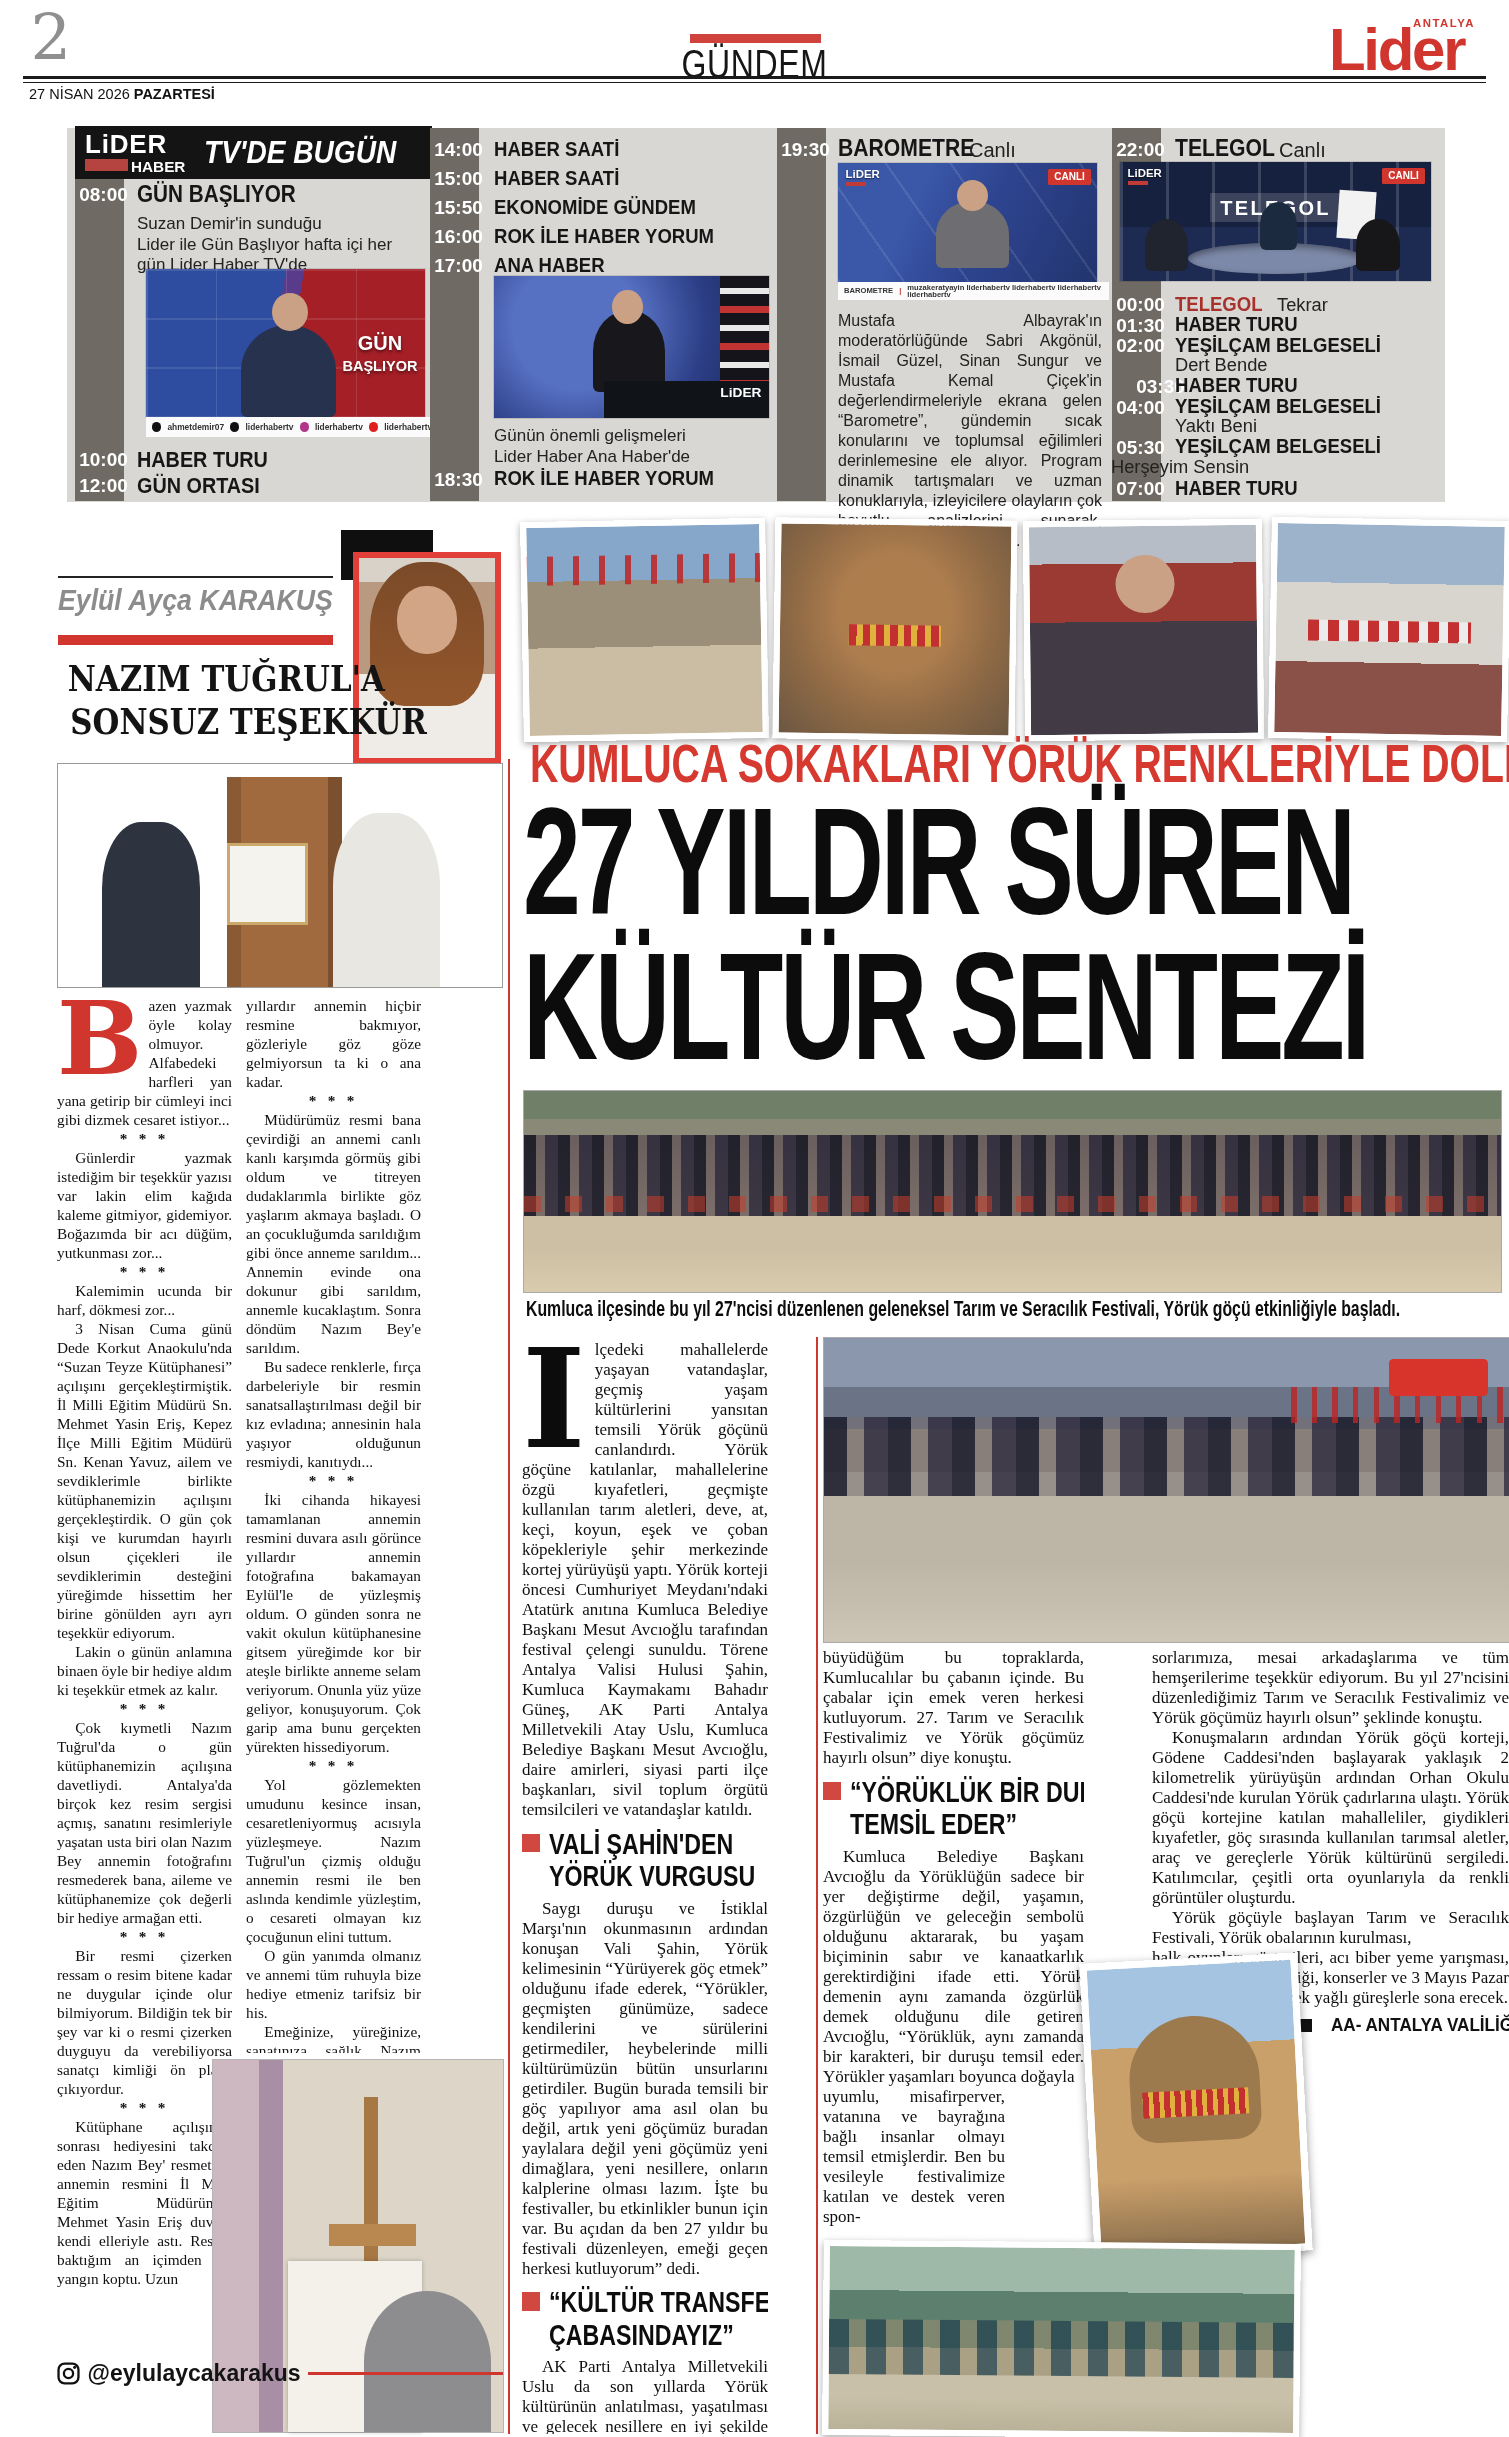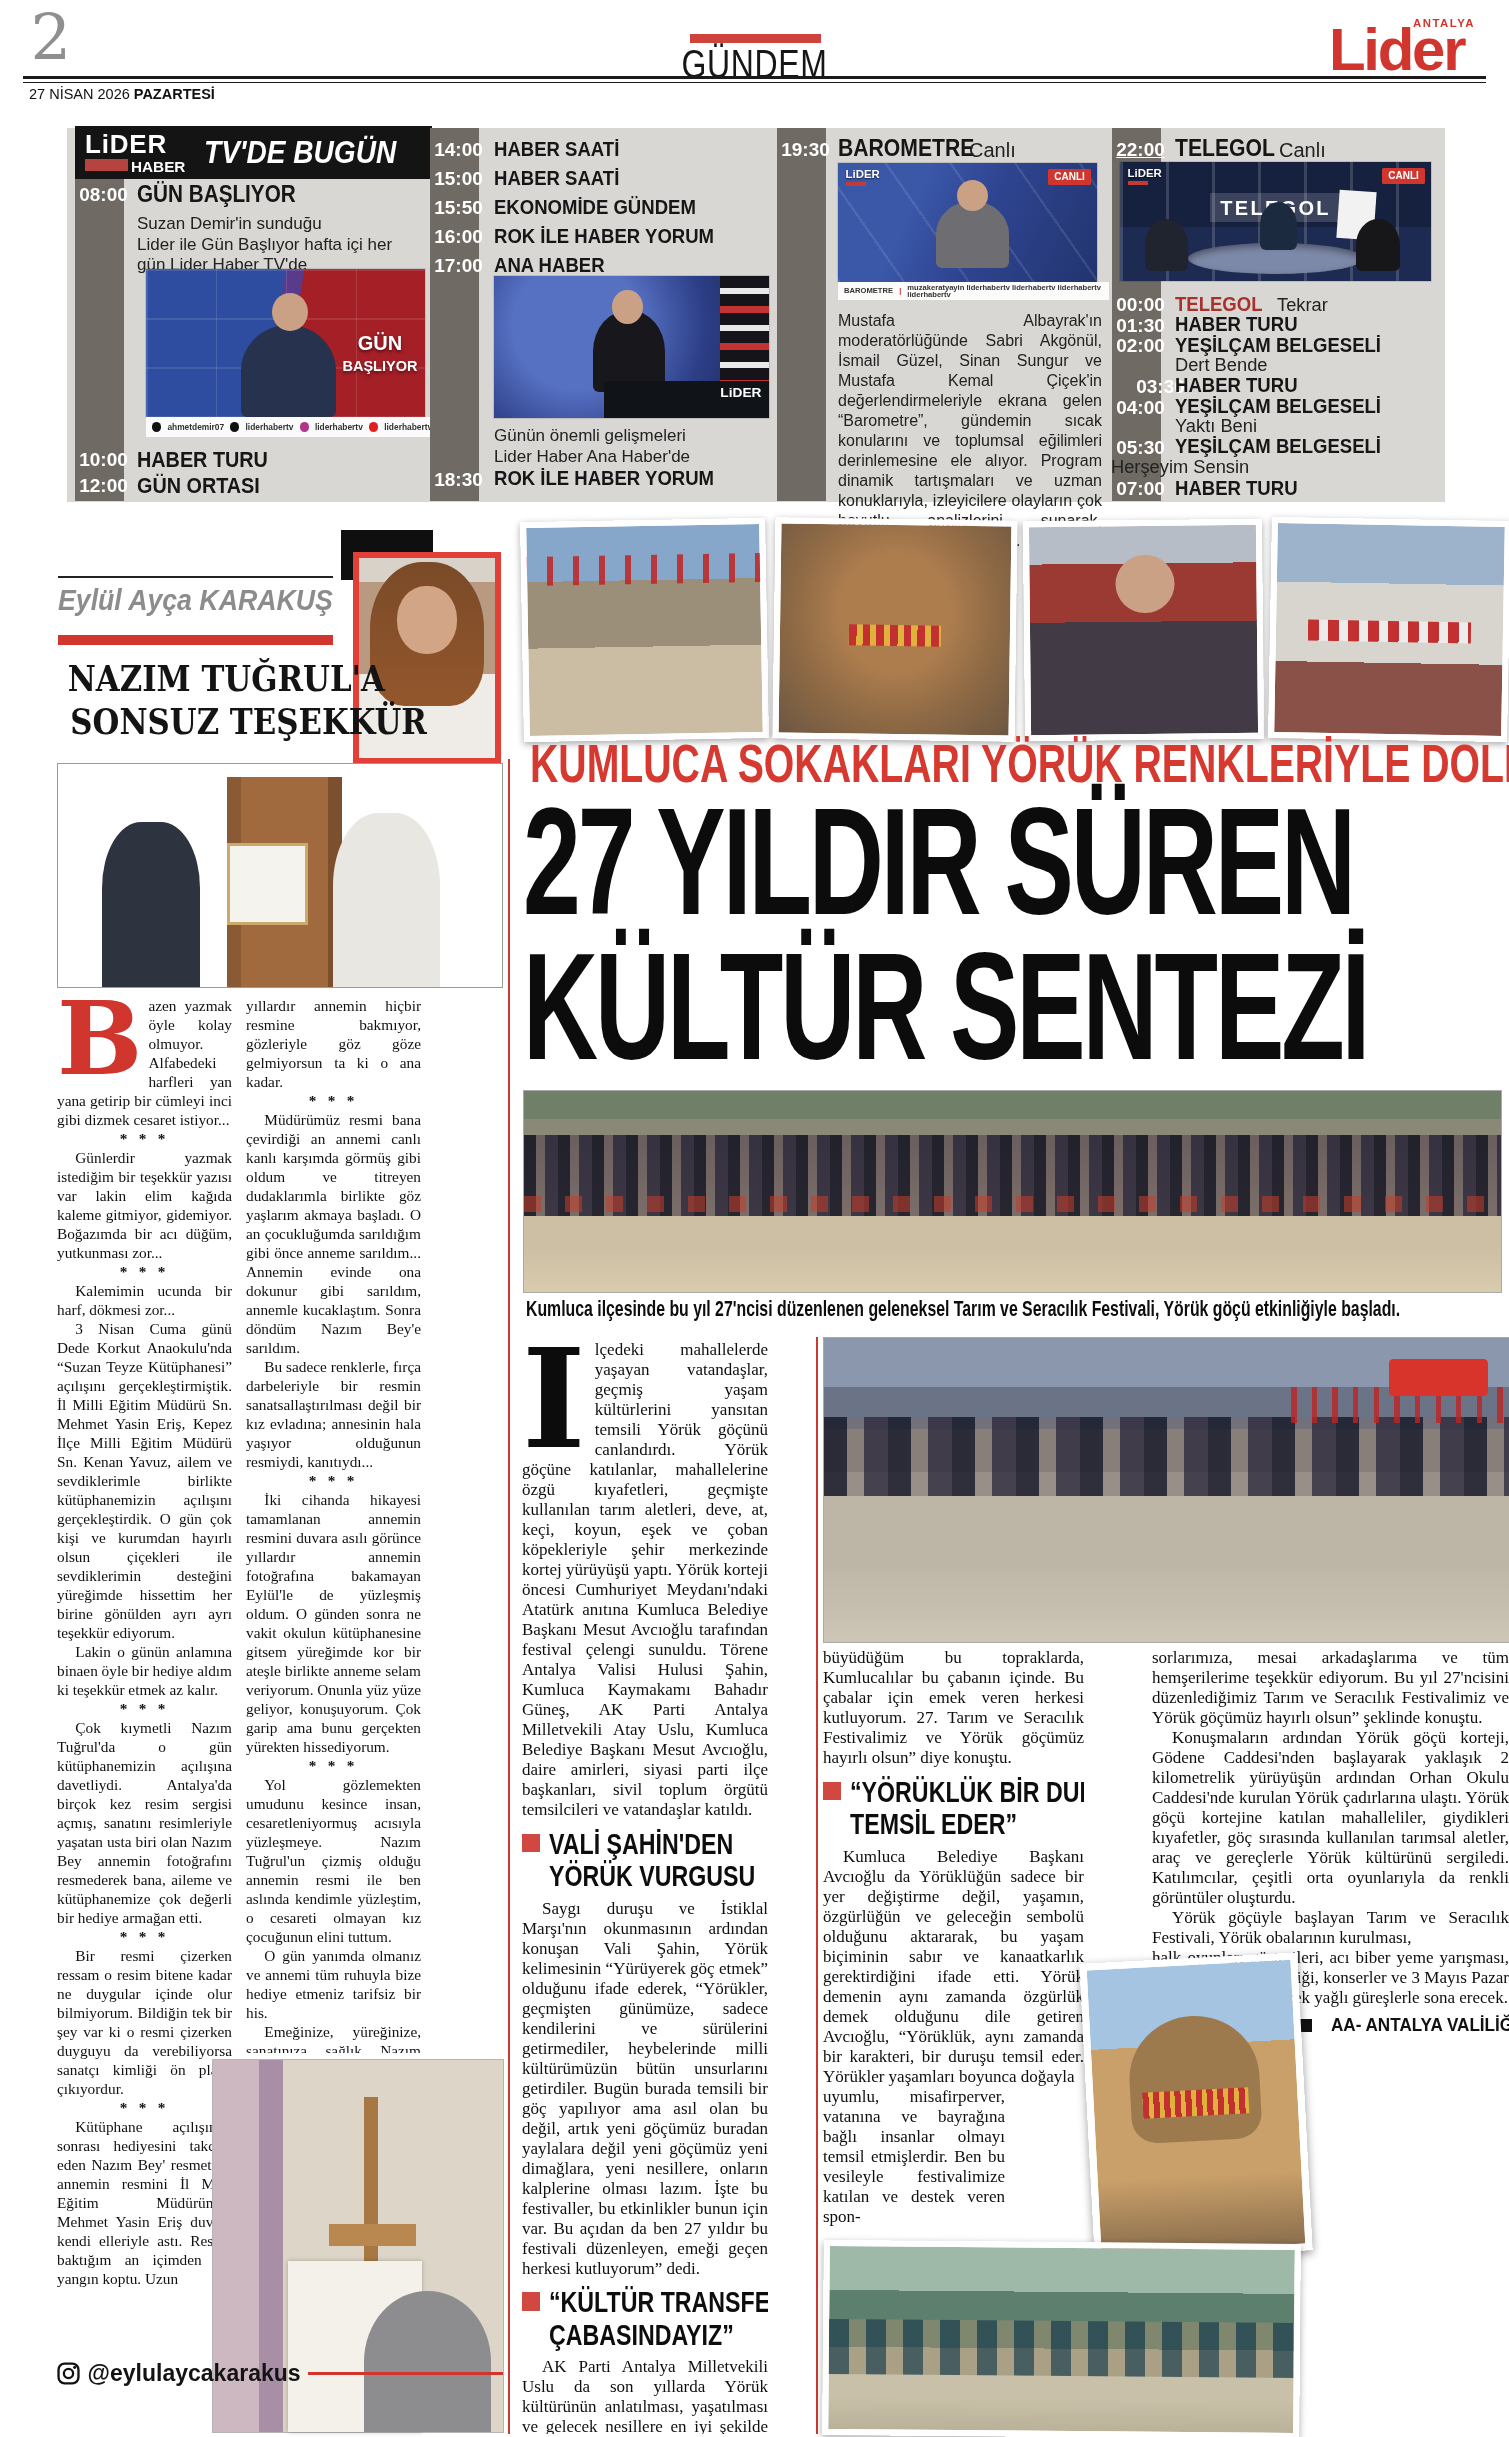--- a/index.html
+++ b/index.html
@@ -241,21 +241,21 @@
     <div class="head" style="left:46%;top:14%;width:12%;height:26%;"></div>
   </div>
   <div class="abs socstrip" style="left:838px;top:282px;width:259px;height:18.3px;font-size:7.6px;">
     <b>BAROMETRE</b>
     <span style="color:#c23b36;">|</span>
     <span>muzakeratyayin  liderhabertv  liderhabertv  liderhabertv  liderhabertv</span>
   </div>
   <div class="abs tvdesc" style="left:838px;top:311px;width:264px;text-align:justify;font-size:16px;line-height:20px;">Mustafa Albayrak'ın moderatörlüğünde Sabri Akgönül, İsmail Güzel, Sinan Sungur ve Mustafa Kemal Çiçek'in değerlendirmeleriyle ekrana gelen “Barometre”, gündemin sıcak konularını ve toplumsal eğilimleri derinlemesine ele alıyor. Program dinamik tartışmaları ve uzman konuklarıyla, izleyicilere olayların çok boyutlu analizlerini sunarak, toplumun nabzını ölçüyor.</div>
 
   <div class="abs tbar" style="left:1112px;top:128px;width:49px;height:373px;"></div>
-  <span class="abs ttime" style="left:1112px;top:140px;text-decoration:underline;">22:00</span>
+  <span class="abs ttime" style="left:1112px;top:140px;">22:00</span>
   <span class="abs tname red" style="left:1175px;top:137px;font-size:23px;"><span class="cnd c92">TELEGOL</span></span>
   <span class="abs tplain" style="left:1279px;top:140px;font-size:20px;">Canlı</span>
 
   <div class="abs tvphoto ph-tele" style="left:1120px;top:162px;width:311px;height:119px;">
     <div class="lights"></div>
     <div class="bug"><span>LiDER</span><i></i></div>
     <div class="badge-canli">CANLI</div>
     <div class="tele-title">TELEGOL</div>
     <div class="board"></div>
     <div class="table-oval"></div>

